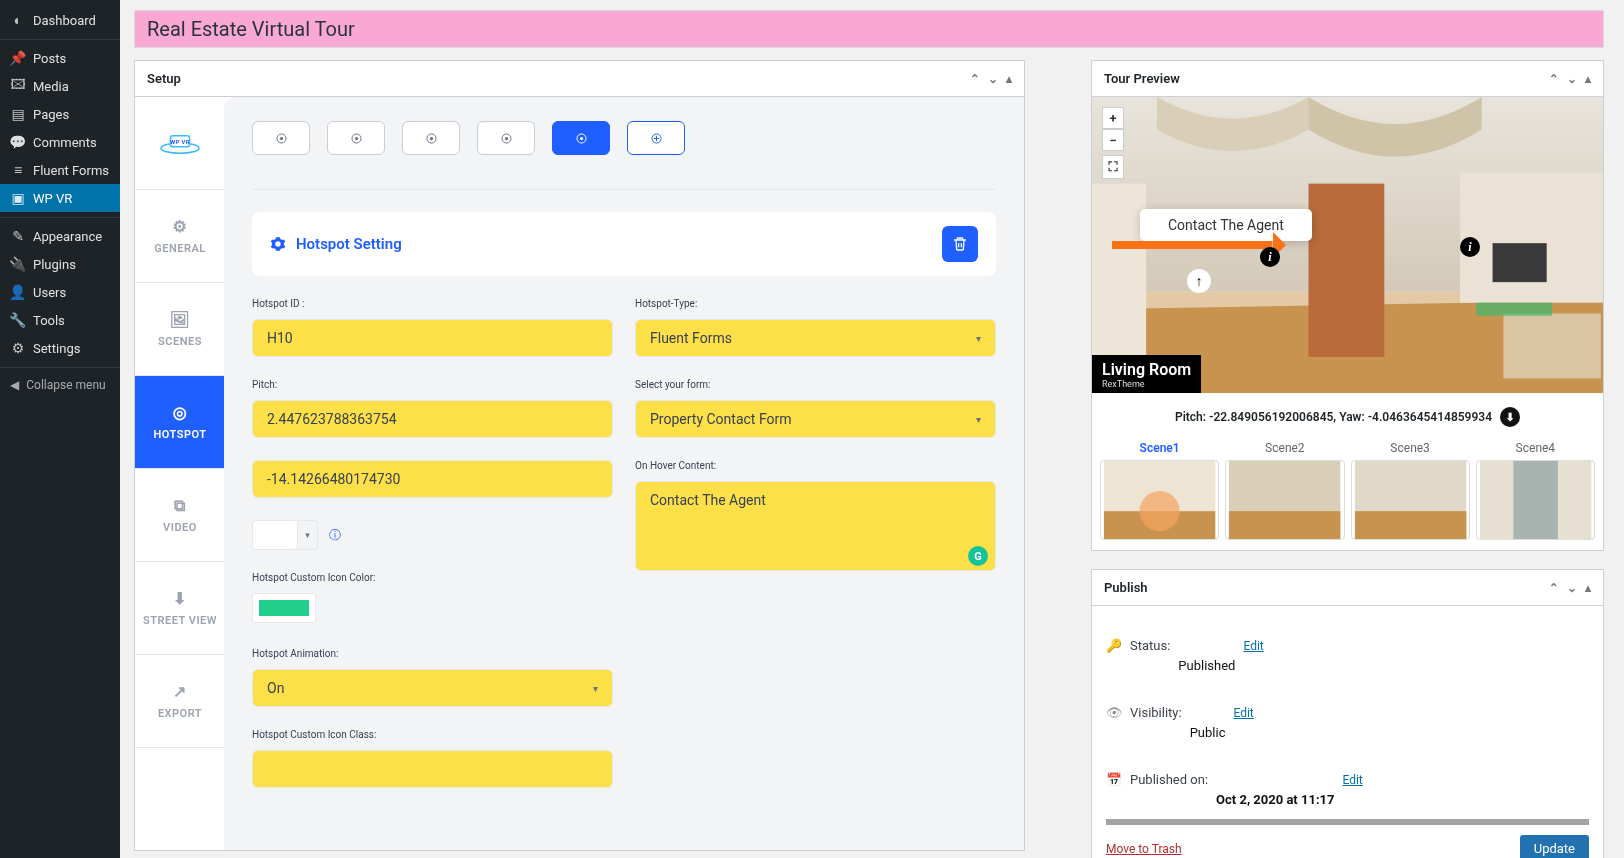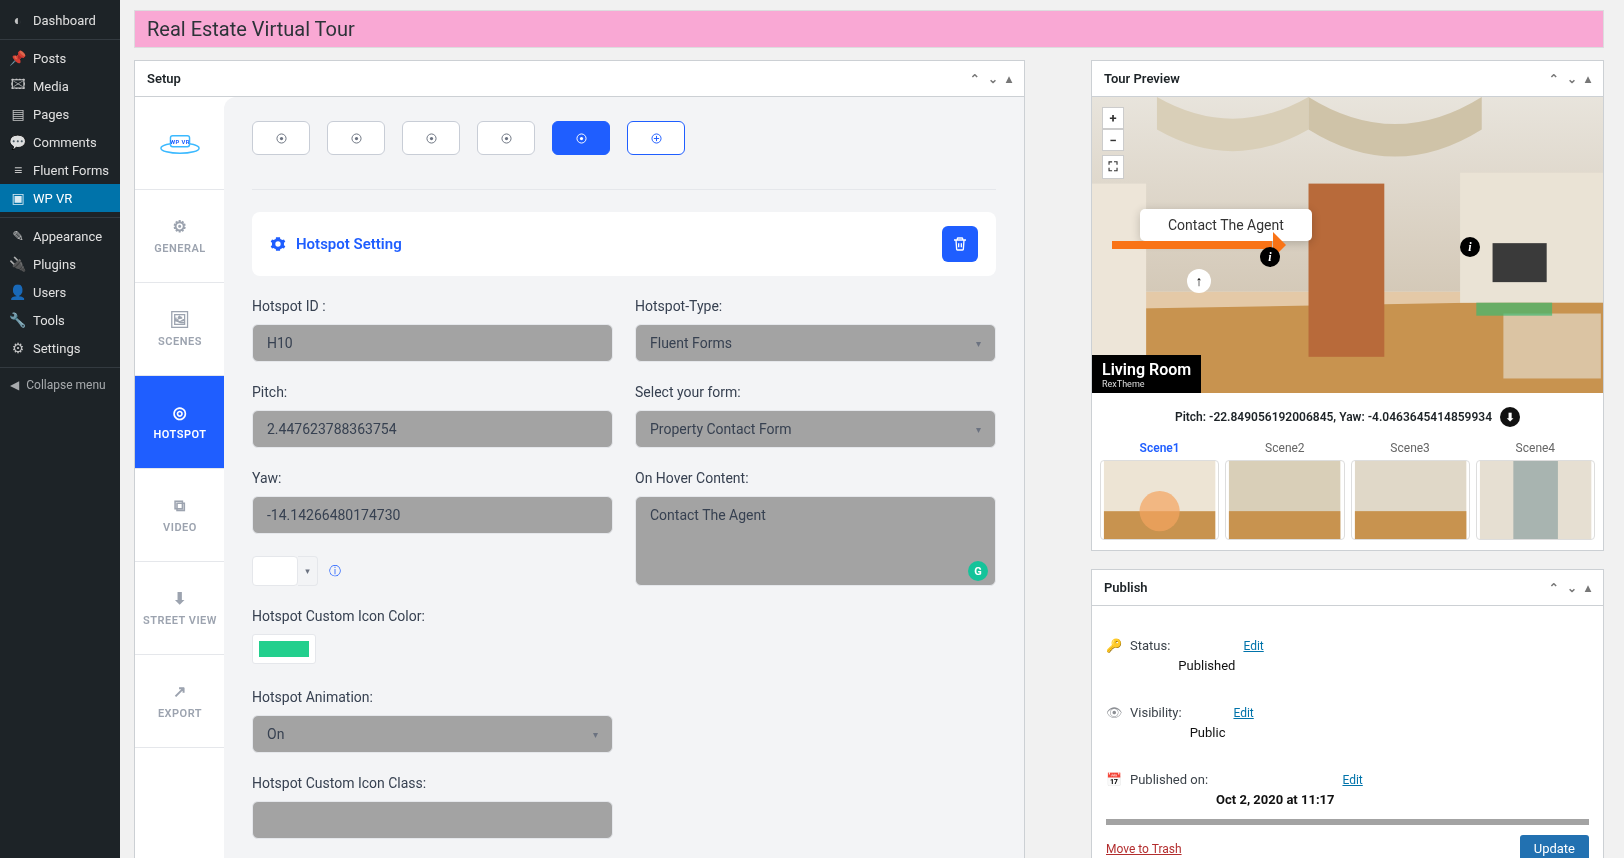--- a/index.html
+++ b/index.html
@@ -48,22 +48,22 @@
 .divider-line { height:1px; background:#e5e7eb; margin-bottom:22px; }
 .section-head { background:#fff; border-radius:8px; padding:14px 18px; display:flex; align-items:center; justify-content:space-between; margin-bottom:22px; }
 .section-head .sh-left { display:flex; align-items:center; gap:10px; color:#1f5eff; font-weight:600; font-size:15px; }
 .section-head .gear-blue { width:16px; height:16px; }
 .del-btn { width:36px; height:36px; background:#1f5eff; border-radius:6px; display:flex; align-items:center; justify-content:center; cursor:pointer; }
 .del-btn svg { width:16px; height:16px; stroke:#fff; }
 
 .form-grid { display:flex; gap:22px; }
 .form-col { flex:1; }
 .fld { margin-bottom:22px; }
-.fld label { display:block; font-size:14px; color:#374151; margin-bottom:10px; font-weight:400; }
-.fld input, .fld select, .fld .sel, .fld textarea { width:100%; background:#a3a3a3; border:1px solid #e5e7eb; border-radius:6px; padding:10px 14px; font-size:14px; color:#374151; }
+.fld label { display:block; font-size:10px; color:#374151; margin-bottom:10px; font-weight:400; }
+.fld input, .fld select, .fld .sel, .fld textarea { width:100%; background:#fde047; border:1px solid #e5e7eb; border-radius:6px; padding:10px 14px; font-size:14px; color:#374151; }
 .fld .sel { display:flex; justify-content:space-between; align-items:center; cursor:pointer; }
 .fld .sel::after { content:"▾"; font-size:10px; color:#6b7280; }
 .fld textarea { height:90px; resize:none; }
 .textarea-wrap { position:relative; }
 .gram { position:absolute; bottom:8px; right:8px; width:20px; height:20px; border-radius:50%; background:#15c39a; color:#fff; display:flex; align-items:center; justify-content:center; font-size:11px; font-weight:bold; }
 .icon-picker { display:flex; align-items:center; gap:8px; }
 .icon-picker .box { width:46px; height:30px; background:#fff; border:1px solid #e5e7eb; border-radius:4px; }
 .icon-picker .dd { width:20px; height:30px; background:#f3f4f6; border:1px solid #e5e7eb; border-left:none; border-radius:0 4px 4px 0; display:flex; align-items:center; justify-content:center; font-size:9px; color:#6b7280; cursor:pointer; margin-left:-8px; }
 .icon-picker .info { width:18px; height:18px; border-radius:50%; color:#1f5eff; display:flex; align-items:center; justify-content:center; font-size:12px; cursor:pointer; }
 .color-swatch { width:64px; height:30px; border:1px solid #e5e7eb; border-radius:3px; padding:6px; background:#fff; display:inline-block; }
@@ -271,21 +271,21 @@
                   <svg viewBox="0 0 24 24" fill="none" stroke-width="2">
                       <path d="M3 6h18M8 6V4a1 1 0 011-1h6a1 1 0 011 1v2M6 6l1 14a1 1 0 001 1h8a1 1 0 001-1l1-14M10 11v6M14 11v6"></path>
                     </svg>
                 </div>
               </div>
 
               <div class="form-grid">
                 <div class="form-col">
                   <div class="fld"><label>Hotspot ID :</label><input value="H10" style=""></div>
                   <div class="fld"><label>Pitch:</label><input value="2.447623788363754" style=""></div>
-                  <div class="fld"><label>Yaw:</label><input value="-14.14266480174730" style=""></div>
+                  <div class="fld"><input value="-14.14266480174730" style=""></div>
                   <div class="fld">
                     <div class="icon-picker">
                       <div class="box"></div>
                       <div class="dd">▾</div>
                       <div class="info">ⓘ</div>
                     </div>
                   </div>
                   <div class="fld"><label>Hotspot Custom Icon Color:</label><div class="color-swatch"><div class="inner"></div></div></div>
                   <div class="fld">
                       <label>Hotspot Animation:</label>

